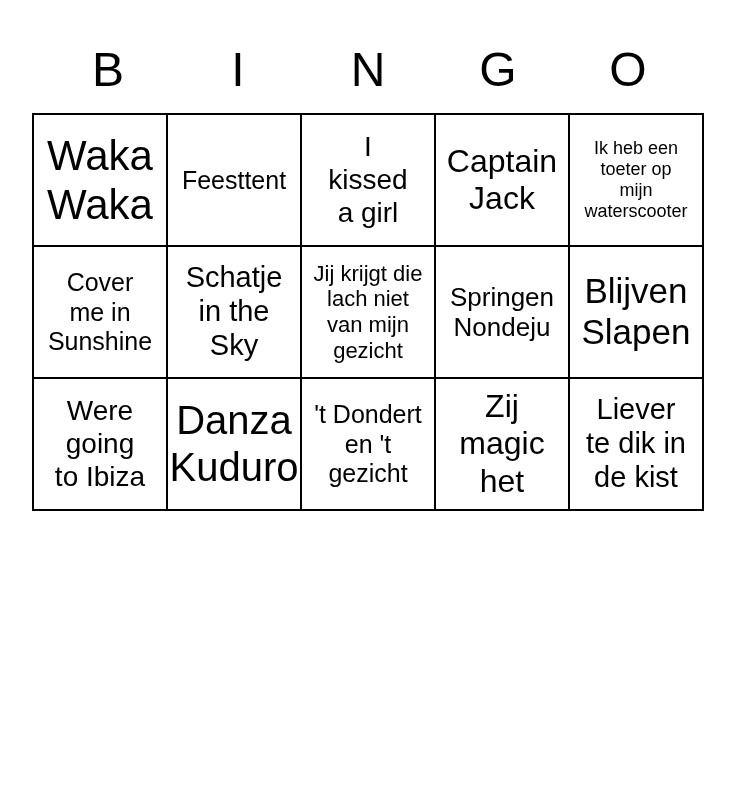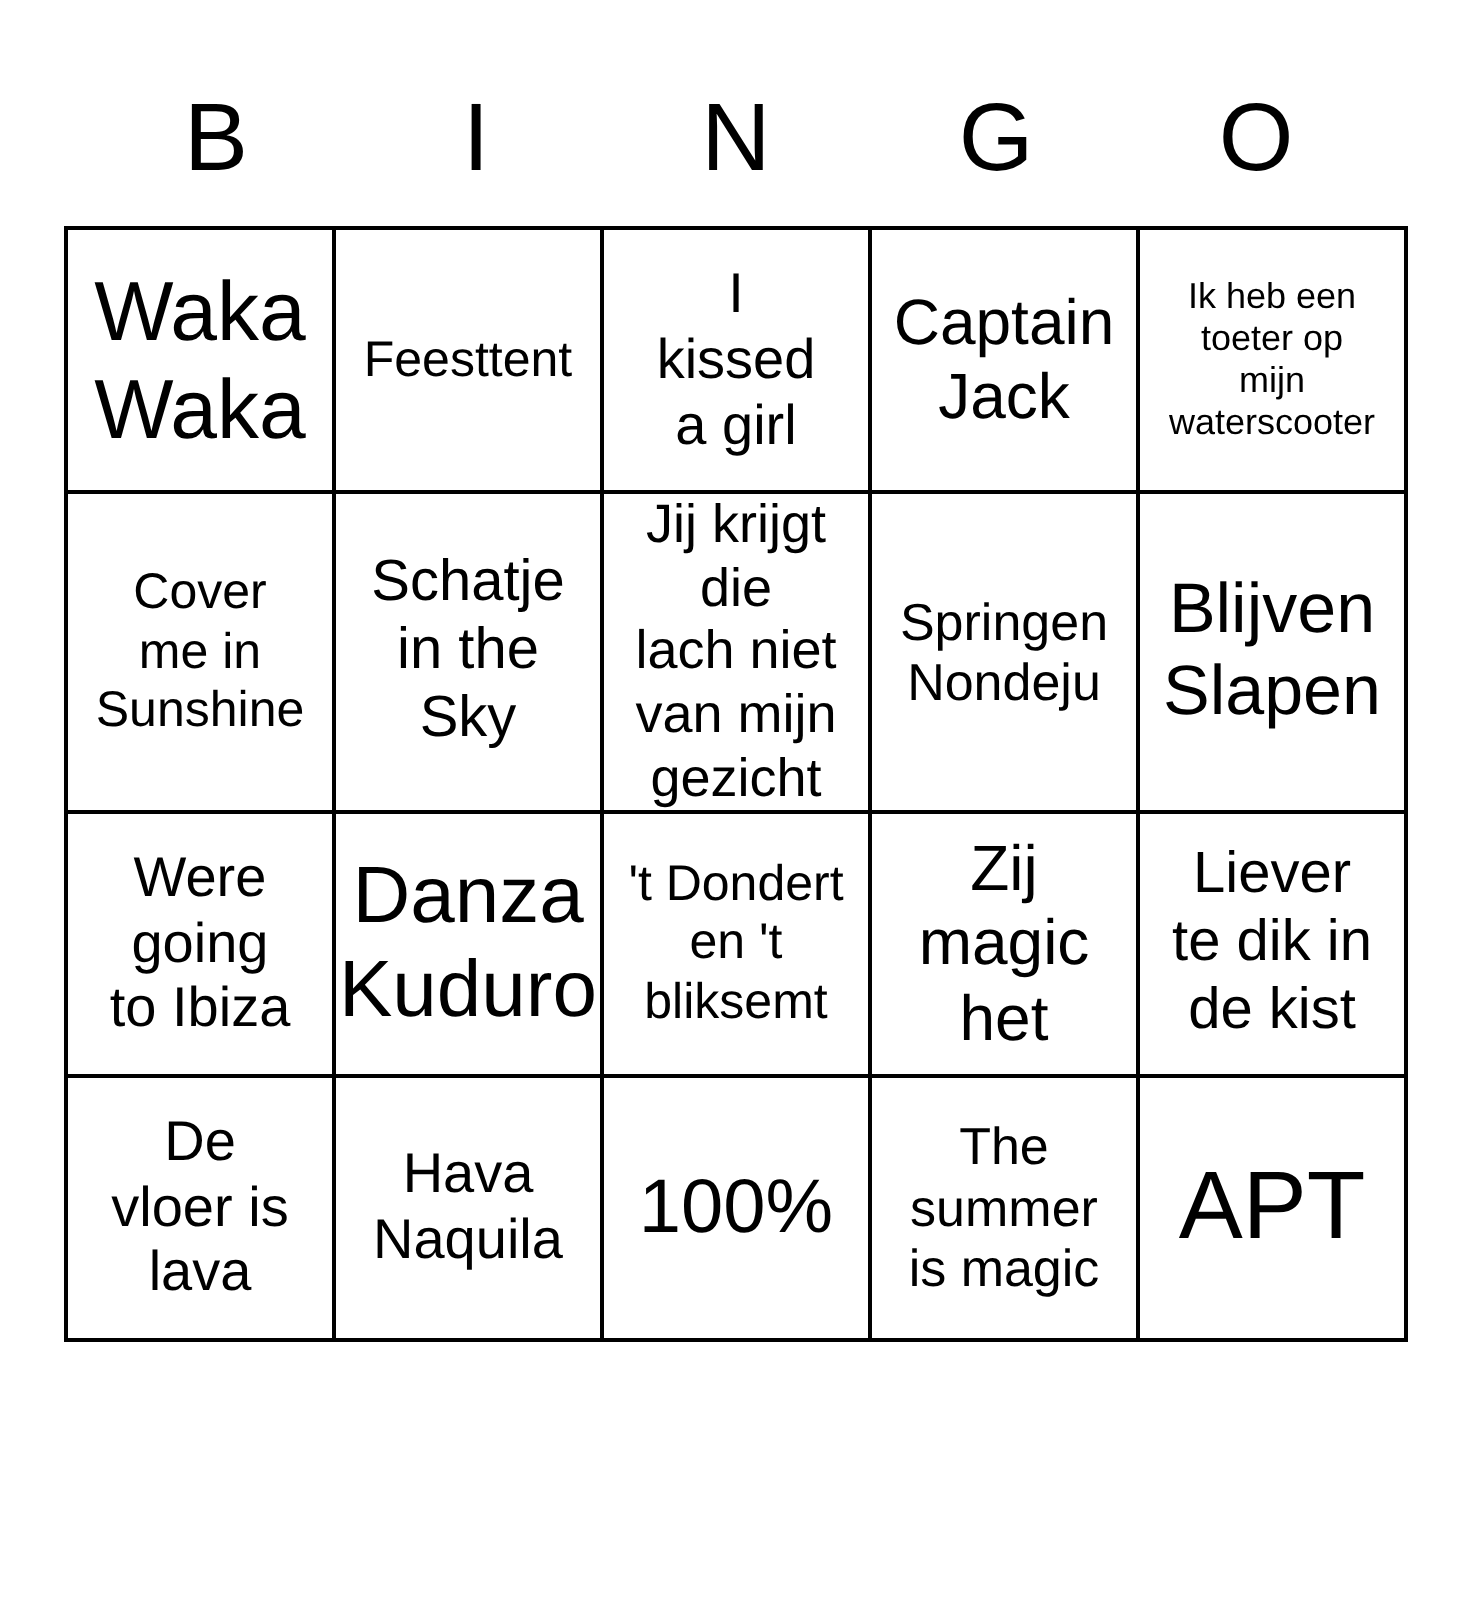--- a/index.html
+++ b/index.html
@@ -40,21 +40,21 @@
     max-width: 130px;
     text-align: center;
     vertical-align: middle;
     white-space: pre-line;
     line-height: 1.17;
     padding: 0 1px;
     background: #ffffff;
     color: #000000;
     overflow: hidden;
   }
-  .fs18{font-size:18px} .fs21{font-size:21px} .fs22{font-size:27px}
+  .fs18{font-size:18px} .fs21{font-size:21px} .fs22{font-size:22px}
   .fs25{font-size:25px} .fs26{font-size:26px} .fs28{font-size:28px}
   .fs29{font-size:29px} .fs31{font-size:31px} .fs32{font-size:32px}
   .fs33{font-size:40px} .fs35{font-size:35px} .fs38{font-size:38px}
   .fs40{font-size:40px} .fs42{font-size:42px} .fs46{font-size:46px}
   .fs48{font-size:48px}
 </style>
 </head>
 <body>
 
 <div class="page">
@@ -100,36 +100,24 @@
 Slapen</td>
       </tr>
       <tr>
         <td class="fs28">Were
 going
 to Ibiza</td>
         <td class="fs33">Danza
 Kuduro</td>
         <td class="fs25">'t Dondert
 en 't
-bliksemt</td>
+gezicht</td>
         <td class="fs32">Zij
 magic
 het</td>
         <td class="fs29">Liever
 te dik in
 de kist</td>
       </tr>
-      <tr>
-        <td class="fs28">De
-vloer is
-lava</td>
-        <td class="fs28">Hava
-Naquila</td>
-        <td class="fs38">100%</td>
-        <td class="fs26">The
-summer
-is magic</td>
-        <td class="fs48">APT</td>
-      </tr>
     </tbody>
   </table>
 
 </div>
 
 </body></html>

